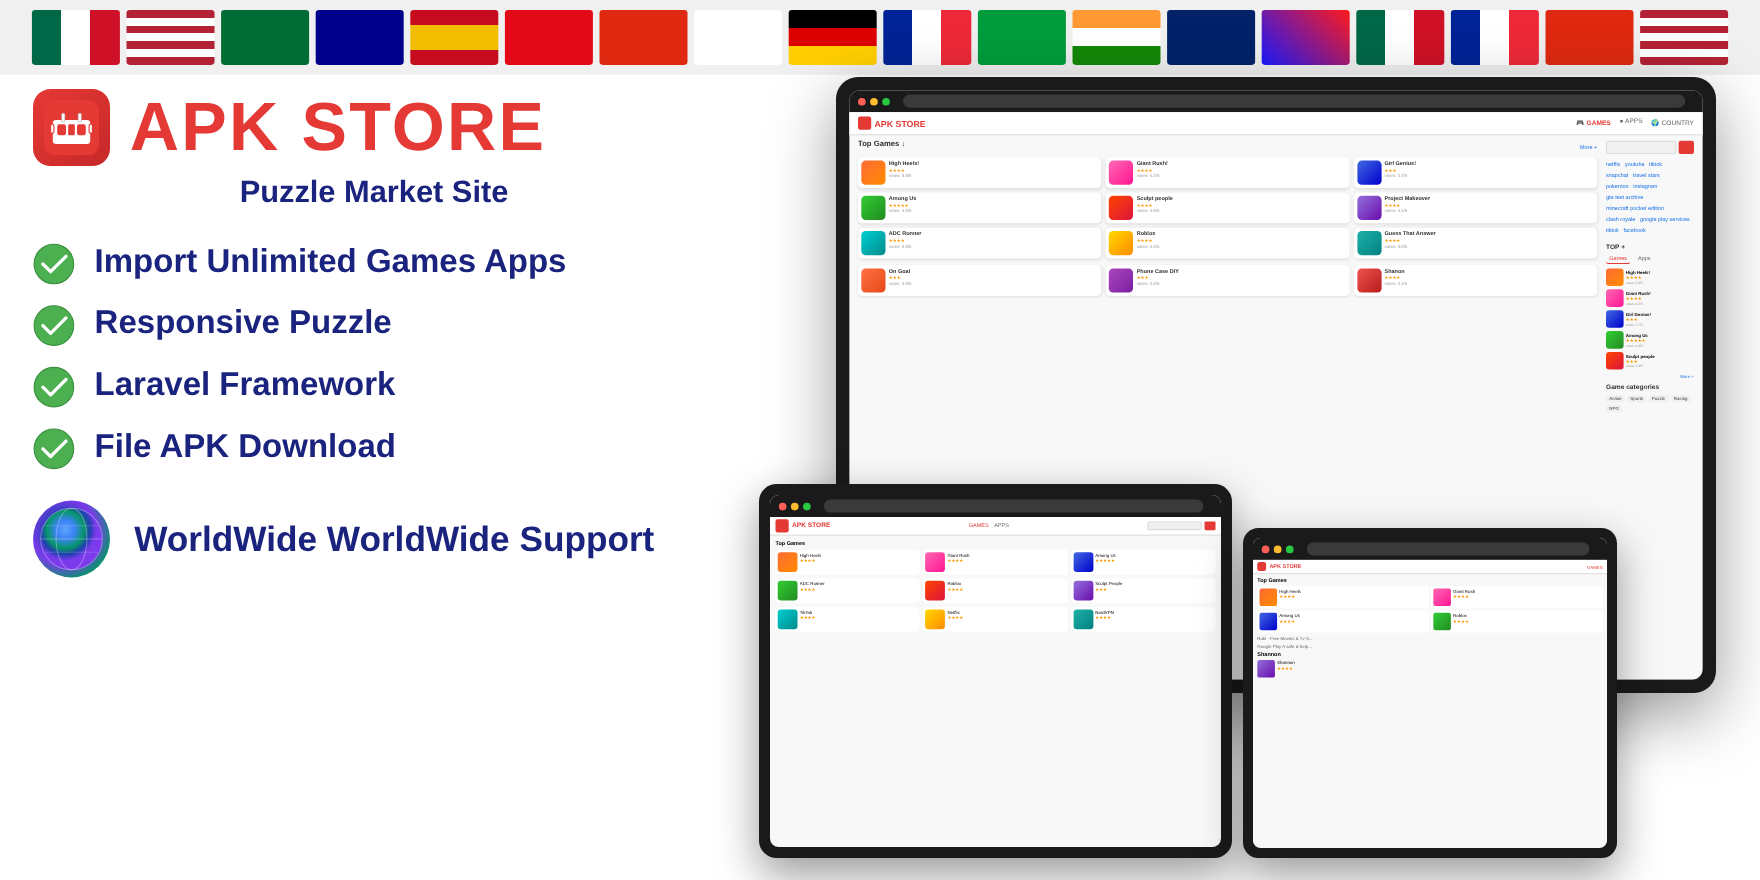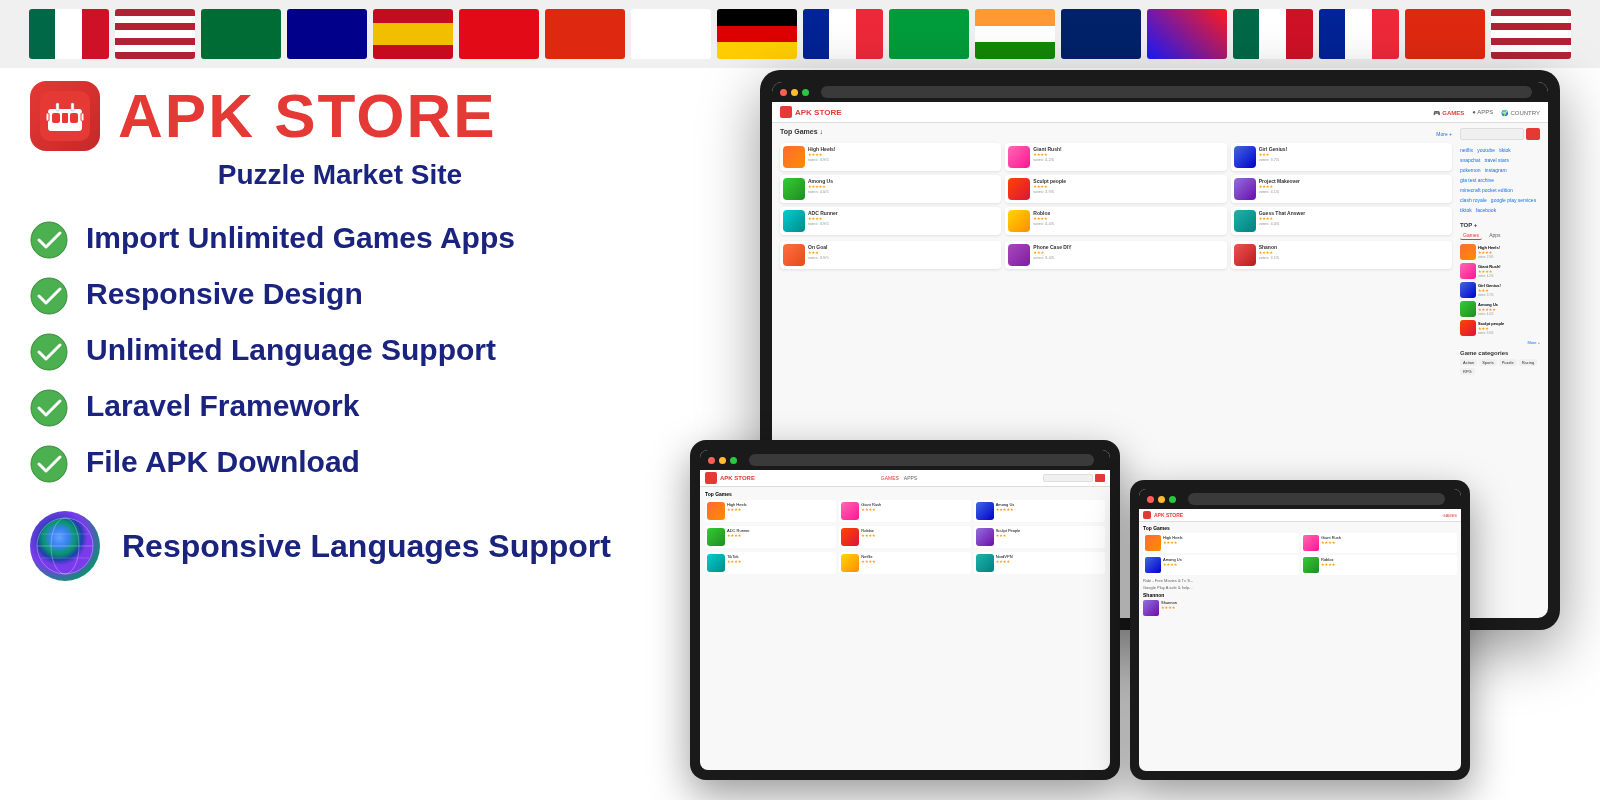--- a/index.html
+++ b/index.html
@@ -495,30 +495,21 @@
       </div>
       <span class="feature-label">Import Unlimited Games Apps</span>
     </li>
     <li class="feature-item">
       <div class="check-icon">
         <svg viewBox="0 0 38 38">
             <circle cx="19" cy="19" r="18" fill="#4caf50" stroke="#388e3c" stroke-width="1"></circle>
             <polyline points="9,19 16,26 30,12" fill="none" stroke="white" stroke-width="3" stroke-linecap="round" stroke-linejoin="round"></polyline>
           </svg>
       </div>
-      <span class="feature-label">Responsive Design</span>
-    </li>
-    <li class="feature-item">
-      <div class="check-icon">
-        <svg viewBox="0 0 38 38">
-            <circle cx="19" cy="19" r="18" fill="#4caf50" stroke="#388e3c" stroke-width="1"></circle>
-            <polyline points="9,19 16,26 30,12" fill="none" stroke="white" stroke-width="3" stroke-linecap="round" stroke-linejoin="round"></polyline>
-          </svg>
-      </div>
-      <span class="feature-label">Unlimited Language Support</span>
+      <span class="feature-label">Responsive Puzzle</span>
     </li>
     <li class="feature-item">
       <div class="check-icon">
         <svg viewBox="0 0 38 38">
             <circle cx="19" cy="19" r="18" fill="#4caf50" stroke="#388e3c" stroke-width="1"></circle>
             <polyline points="9,19 16,26 30,12" fill="none" stroke="white" stroke-width="3" stroke-linecap="round" stroke-linejoin="round"></polyline>
           </svg>
       </div>
       <span class="feature-label">Laravel Framework</span>
     </li>
@@ -546,21 +537,21 @@
             <stop offset="100%" stop-color="#7c3aed"></stop>
           </radialGradient>
         </defs>
         <ellipse cx="30" cy="30" rx="28" ry="28" fill="none" stroke="rgba(255,255,255,0.3)" stroke-width="1"></ellipse>
         <ellipse cx="30" cy="30" rx="14" ry="28" fill="none" stroke="rgba(255,255,255,0.3)" stroke-width="1"></ellipse>
         <line x1="2" y1="30" x2="58" y2="30" stroke="rgba(255,255,255,0.3)" stroke-width="1"></line>
         <line x1="6" y1="18" x2="54" y2="18" stroke="rgba(255,255,255,0.2)" stroke-width="0.8"></line>
         <line x1="6" y1="42" x2="54" y2="42" stroke="rgba(255,255,255,0.2)" stroke-width="0.8"></line>
       </svg>
     </div>
-    <span class="worldwide-label">Responsive Languages Support</span>
+    <span class="worldwide-label">WorldWide WorldWide Support</span>
   </div>
 </div>
 
 <div class="devices-area">
 
   <div class="laptop">
     <div class="laptop-screen">
       <div class="laptop-inner">
         <div class="apk-ui">
 

